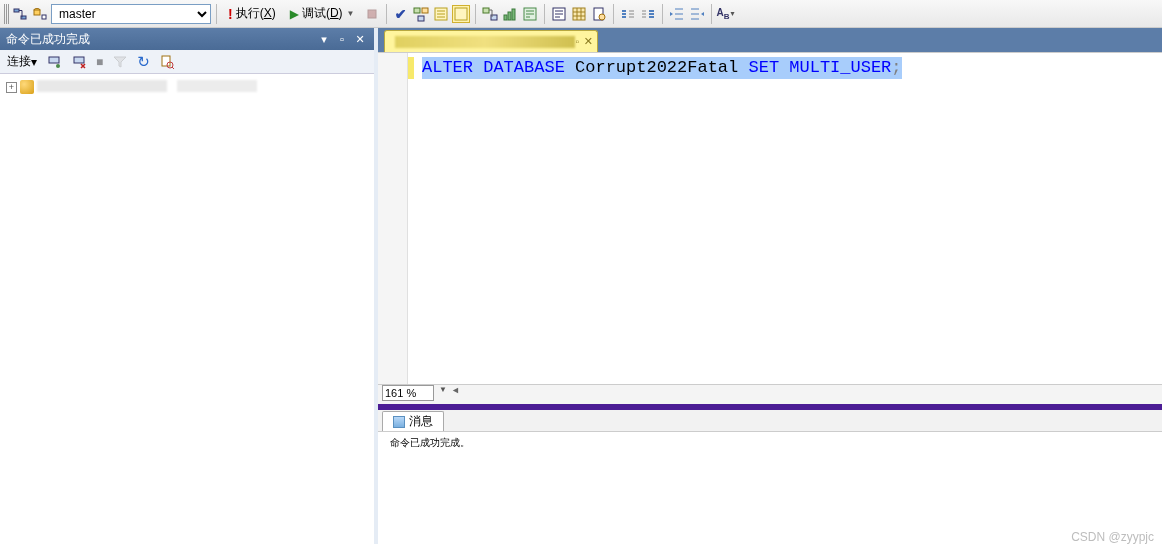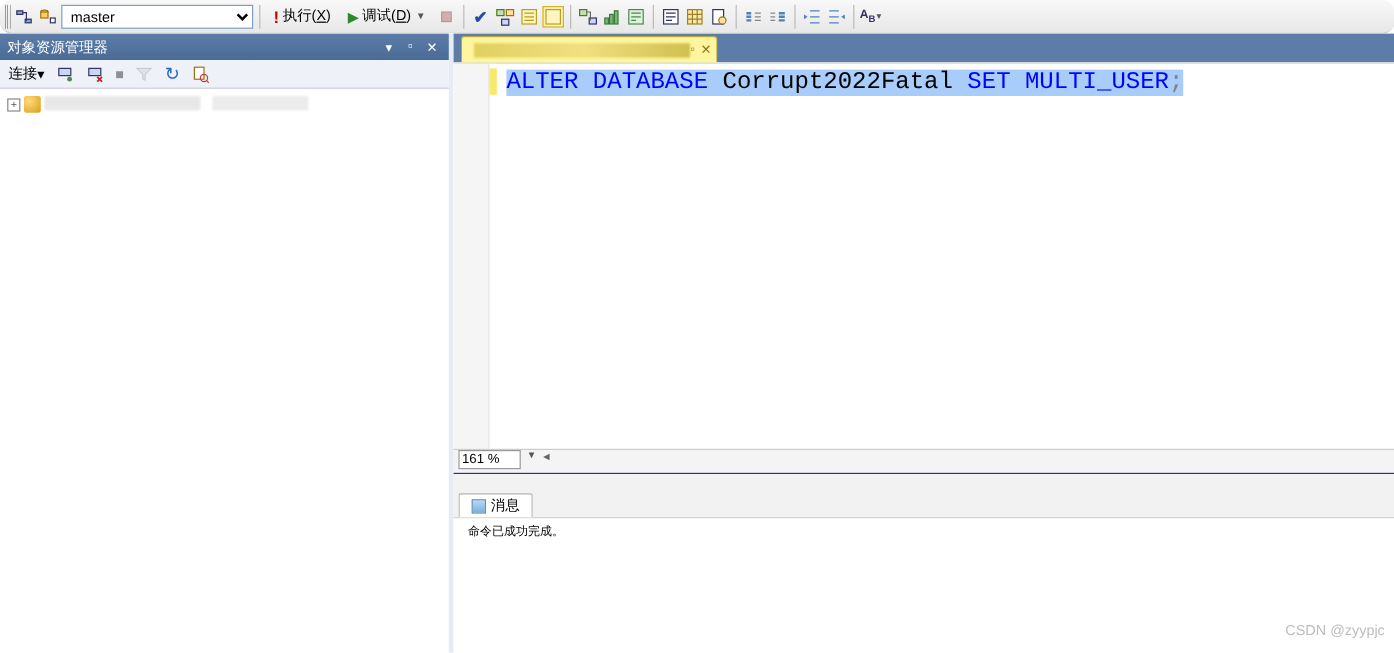--- a/index.html
+++ b/index.html
@@ -1,18 +1,18 @@
 <!DOCTYPE html>
 <html><head>
   <meta charset="utf-8">
   <style>
     * { box-sizing: border-box; margin: 0; padding: 0; }
     body { font-family: "Microsoft YaHei", Tahoma, sans-serif; font-size: 12px; background: #fff; width: 1162px; height: 544px; overflow: hidden; position: relative; }
     
-    .toolbar { height: 28px; background: linear-gradient(#f8f8f8,#e8e8e8); border-bottom: 1px solid #ccc; display: flex; align-items: center; padding: 0 4px; gap: 2px; border-radius: 10px; }
+    .toolbar { height: 28px; background: linear-gradient(#f8f8f8,#e8e8e8); border-bottom: 1px solid #ccc; display: flex; align-items: center; padding: 0 4px; gap: 2px; }
     .tb-sep { width: 1px; height: 20px; background: #bbb; margin: 0 3px; }
     .tb-grip { width: 5px; height: 20px; background: repeating-linear-gradient(90deg,#999,#999 1px,transparent 1px,transparent 2px); }
     .tb-icon { width: 18px; height: 18px; display: inline-flex; align-items: center; justify-content: center; cursor: pointer; font-size: 14px; }
     .db-select { height: 20px; width: 160px; font-size: 12px; border: 1px solid #7a9ec4; background: #fff; padding: 0 3px; }
     .tb-btn { height: 22px; padding: 0 6px; display: inline-flex; align-items: center; gap: 3px; cursor: pointer; font-size: 12px; }
     .bang { color: #c00; font-weight: bold; font-size: 14px; }
     .underline-key { text-decoration: underline; }
     .drop-arrow { font-size: 8px; color: #555; margin-left: 1px; }
     
     .main { display: flex; height: 516px; }
@@ -36,37 +36,37 @@
     .tab-strip { height: 24px; background: #5c7da8; display: flex; align-items: flex-end; padding-left: 6px; }
     .file-tab { height: 22px; background: #fff59e; border: 1px solid #b8a840; border-bottom: none; padding: 0 22px 0 10px; display: flex; align-items: center; font-size: 12px; position: relative; border-radius: 3px 3px 0 0; }
     .file-tab-blur { display:inline-block; width:180px; height:12px; background: linear-gradient(90deg,#e0d060,#f0e080,#d0c050); filter: blur(1px); }
     .tab-pin { position: absolute; right: 18px; font-size: 10px; color: #8a7a20; cursor: pointer; }
     .tab-close { position: absolute; right: 4px; font-size: 11px; color: #8a7a20; cursor: pointer; }
     
     .code-area { flex: 1; display: flex; background: #fff; border-top: 1px solid #ccc; overflow: hidden; }
     .glyph-margin { width: 30px; background: #f5f5f5; border-right: 1px solid #e0e0e0; }
     .change-bar { width: 6px; background: #fff; }
     .change-bar .mark { width: 6px; height: 22px; background: #f7e96b; margin-top: 4px; }
-    .code-text { flex: 1; padding: 4px 8px; font-family: "NSimSun","Courier New", monospace; font-size: 20px; white-space: pre; }
+    .code-text { flex: 1; padding: 4px 8px; font-family: "NSimSun","Courier New", monospace; font-size: 17px; white-space: pre; }
     .code-line { display: inline-block; background: #a8cdfb; line-height: 22px; }
     .kw { color: #0000ff; }
     .ident { color: #000; }
     .punct { color: #808080; }
     
     .zoom-bar { height: 20px; border-top: 1px solid #ccc; background: #f4f4f4; display: flex; align-items: flex-start; padding: 0 4px; gap: 4px; font-size: 11px; }
     .zoom-sel { width: 52px; height: 16px; font-size: 11px; border: 1px solid #999; background:#fff; padding: 0 2px; }
     .zoom-tri { font-size: 9px; color: #666; }
     
-    .msg-tabs { height: 38px; background: #f2f2f2; border-top: 1px solid #4c1d95; border-bottom: 1px solid #ccc; display: flex; align-items: flex-end; }
+    .msg-tabs { height: 28px; background: #f2f2f2; border-top: 6px solid #4c1d95; border-bottom: 1px solid #ccc; display: flex; align-items: flex-end; }
     .msg-tab { height: 20px; border: 1px solid #aaa; border-bottom: none; background: #fff; padding: 0 10px; display: flex; align-items: center; gap: 4px; font-size: 12px; margin-left: 4px; border-radius: 2px 2px 0 0; cursor: pointer; }
     .msg-ico { width: 12px; height: 12px; background: linear-gradient(#b8d8f8,#7ab0e0); border: 1px solid #5a90c0; }
     
     .msg-body { flex: 0 0 auto; height: 112px; background: #fff; padding: 4px 12px; font-size: 10px; font-family: "SimSun","Microsoft YaHei"; }
     
-    .watermark { position: absolute; right: 8px; bottom: 12px; font-size: 12px; color: #bdbdbd; font-family: Arial; }
+    .watermark { position: absolute; right: 8px; bottom: 0; font-size: 12px; color: #bdbdbd; font-family: Arial; }
     
     svg.ico { width: 16px; height: 16px; }
   </style>
 </head>
 <body>
 
 <div class="toolbar">
   <span class="tb-grip"></span>
   <span class="tb-icon">
     <svg class="ico" viewBox="0 0 16 16">
@@ -189,21 +189,21 @@
   <span class="tb-sep"></span>
   <span class="tb-icon">
       <span style="font-size:10px;font-weight:bold;color:#336">A<sub style="font-size:8px">B</sub></span>
       <span class="drop-arrow">▾</span>
     </span>
 </div>
 
 <div class="main">
   <div class="panel">
     <div class="panel-head">
-      <span class="panel-head-title">对象资源管理器</span>
+      <span class="panel-head-title">命令已成功完成</span>
       <span class="panel-head-ico">▾</span>
       <span class="panel-head-ico">▫</span>
       <span class="panel-head-ico">✕</span>
     </div>
     <div class="panel-tb">
       <span class="panel-tb-btn"><span>连接</span> ▾</span>
       <span class="panel-tb-btn">
           <svg class="ico" viewBox="0 0 16 16">
             <rect x="3" y="3" width="10" height="6" fill="#c8d8f0" stroke="#336"></rect>
             <circle cx="12" cy="12" r="2" fill="#4a8a4a"></circle>

